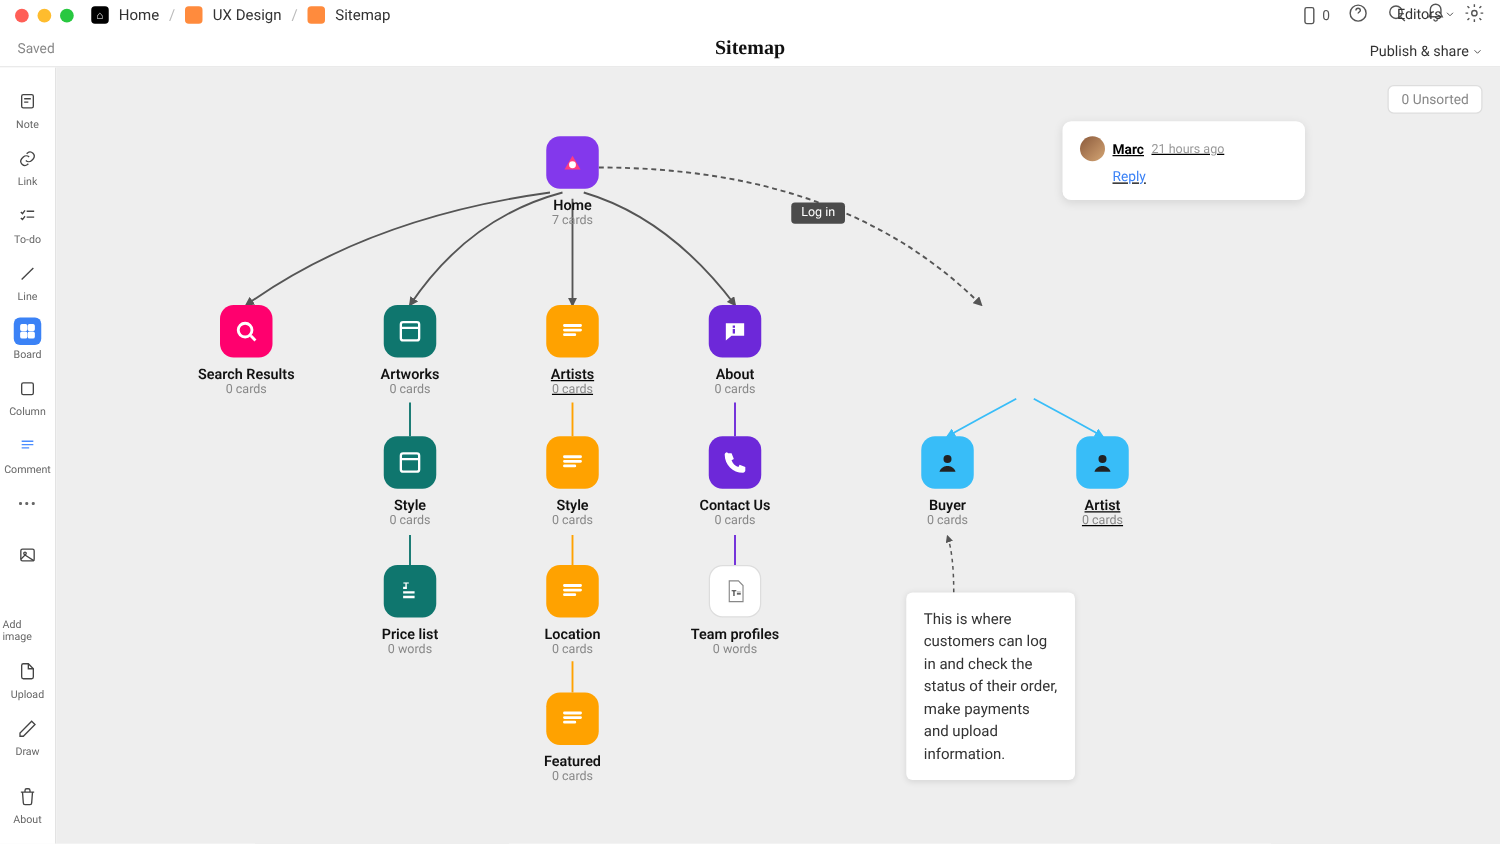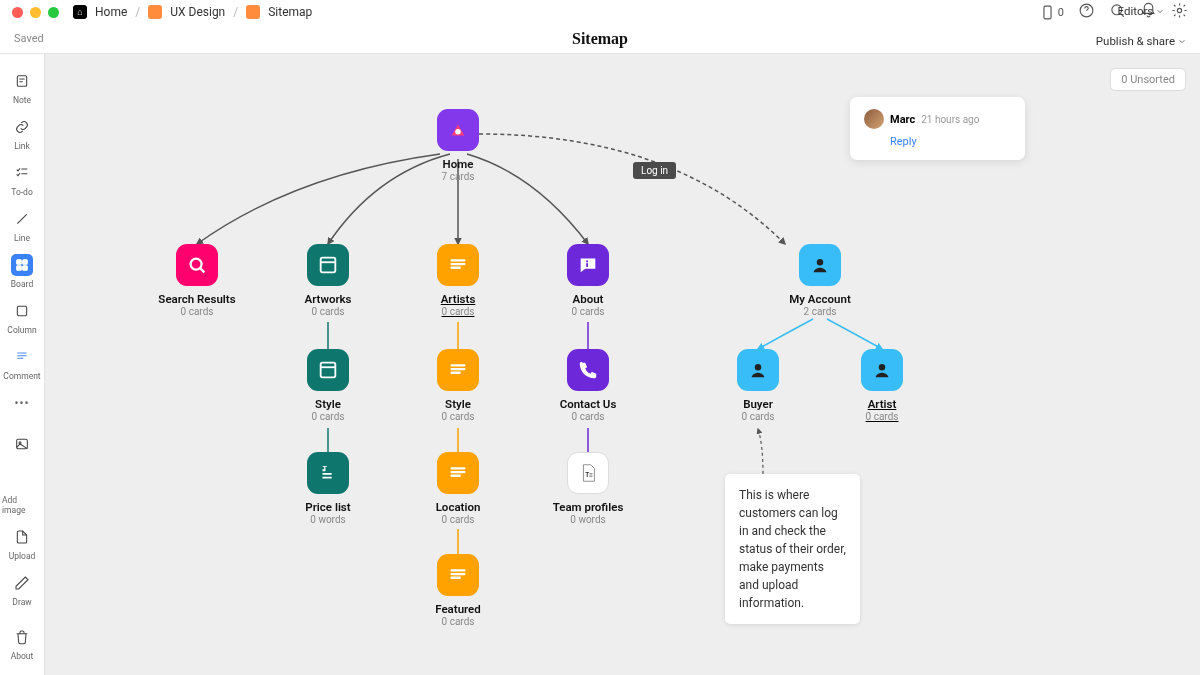--- a/index.html
+++ b/index.html
@@ -63,21 +63,21 @@
 .icon-blue { background:#38bdf8; }
 .icon-doc { background:#fff; border:1px solid #ddd; }
 
 
 .connectors { position:absolute; inset:0; pointer-events:none; }
 
 
 .edge-label { position:absolute; background:#4b4b4b; color:#fff; font-size:10px; padding:3px 8px; border-radius:3px; }
 
 
-.comment-card { position:absolute; background:#fff; border-radius:7px; box-shadow:0 2px 8px rgba(0,0,0,0.1); padding:12px 14px; width:175px; font-size:11px; }
+.comment-card { position:absolute; background:#fff; border-radius:7px; box-shadow:0 2px 8px rgba(0,0,0,0.1); padding:12px 14px; width:194px; font-size:11px;text-decoration:underline; }
 .comment-head { display:flex; align-items:center; gap:6px; }
 .comment-avatar{ width:20px;height:20px;border-radius:50%; background:linear-gradient(135deg,#8b5a3c,#d4a574);}
 .comment-name{font-weight:700;font-size:11px;}
 .comment-time{color:#999;font-size:10px;}
 .comment-body{margin:6px 0 0 26px; color:#333; line-height:1.45;}
 .comment-reply{margin:6px 0 0 26px; color:#3b82f6; cursor:pointer;}
 
 .annotation-card { position:absolute; background:#fff; border-radius:5px; box-shadow:0 1px 5px rgba(0,0,0,0.1); padding:12px 14px; width:135px; font-size:12px; color:#333; line-height:1.5; }
 
 </style>
@@ -342,30 +342,20 @@
     <div class="node-icon icon-violet">
         <svg viewBox="0 0 24 24">
           <path d="M4 5h16v11H9l-5 4z" fill="#fff"></path>
           <rect x="10" y="7" width="2" height="2" fill="#6d28d9"></rect>
           <rect x="10" y="10" width="2" height="4" fill="#6d28d9"></rect>
         </svg>
       </div>
     <div class="node-title">About</div>
     <div class="node-sub">0 cards</div>
   </div>
-  <div class="node" style="left:730px; top:190px;">
-    <div class="node-icon icon-blue">
-        <svg viewBox="0 0 24 24">
-          <circle cx="12" cy="9" r="3.5" fill="#222"></circle>
-          <path d="M5 20c1-4 5-5 7-5s6 1 7 5" fill="#222"></path>
-        </svg>
-      </div>
-    <div class="node-title">My Account</div>
-    <div class="node-sub">2 cards</div>
-  </div>
 
   <div class="node" style="left:238px; top:295px;">
     <div class="node-icon icon-teal">
         <svg viewBox="0 0 24 24">
           <rect x="4" y="4" width="16" height="16" rx="2" stroke="#fff" stroke-width="2" fill="none"></rect>
           <path d="M4 9h16" stroke="#fff" stroke-width="2"></path>
         </svg>
       </div>
     <div class="node-title">Style</div>
     <div class="node-sub">0 cards</div>

